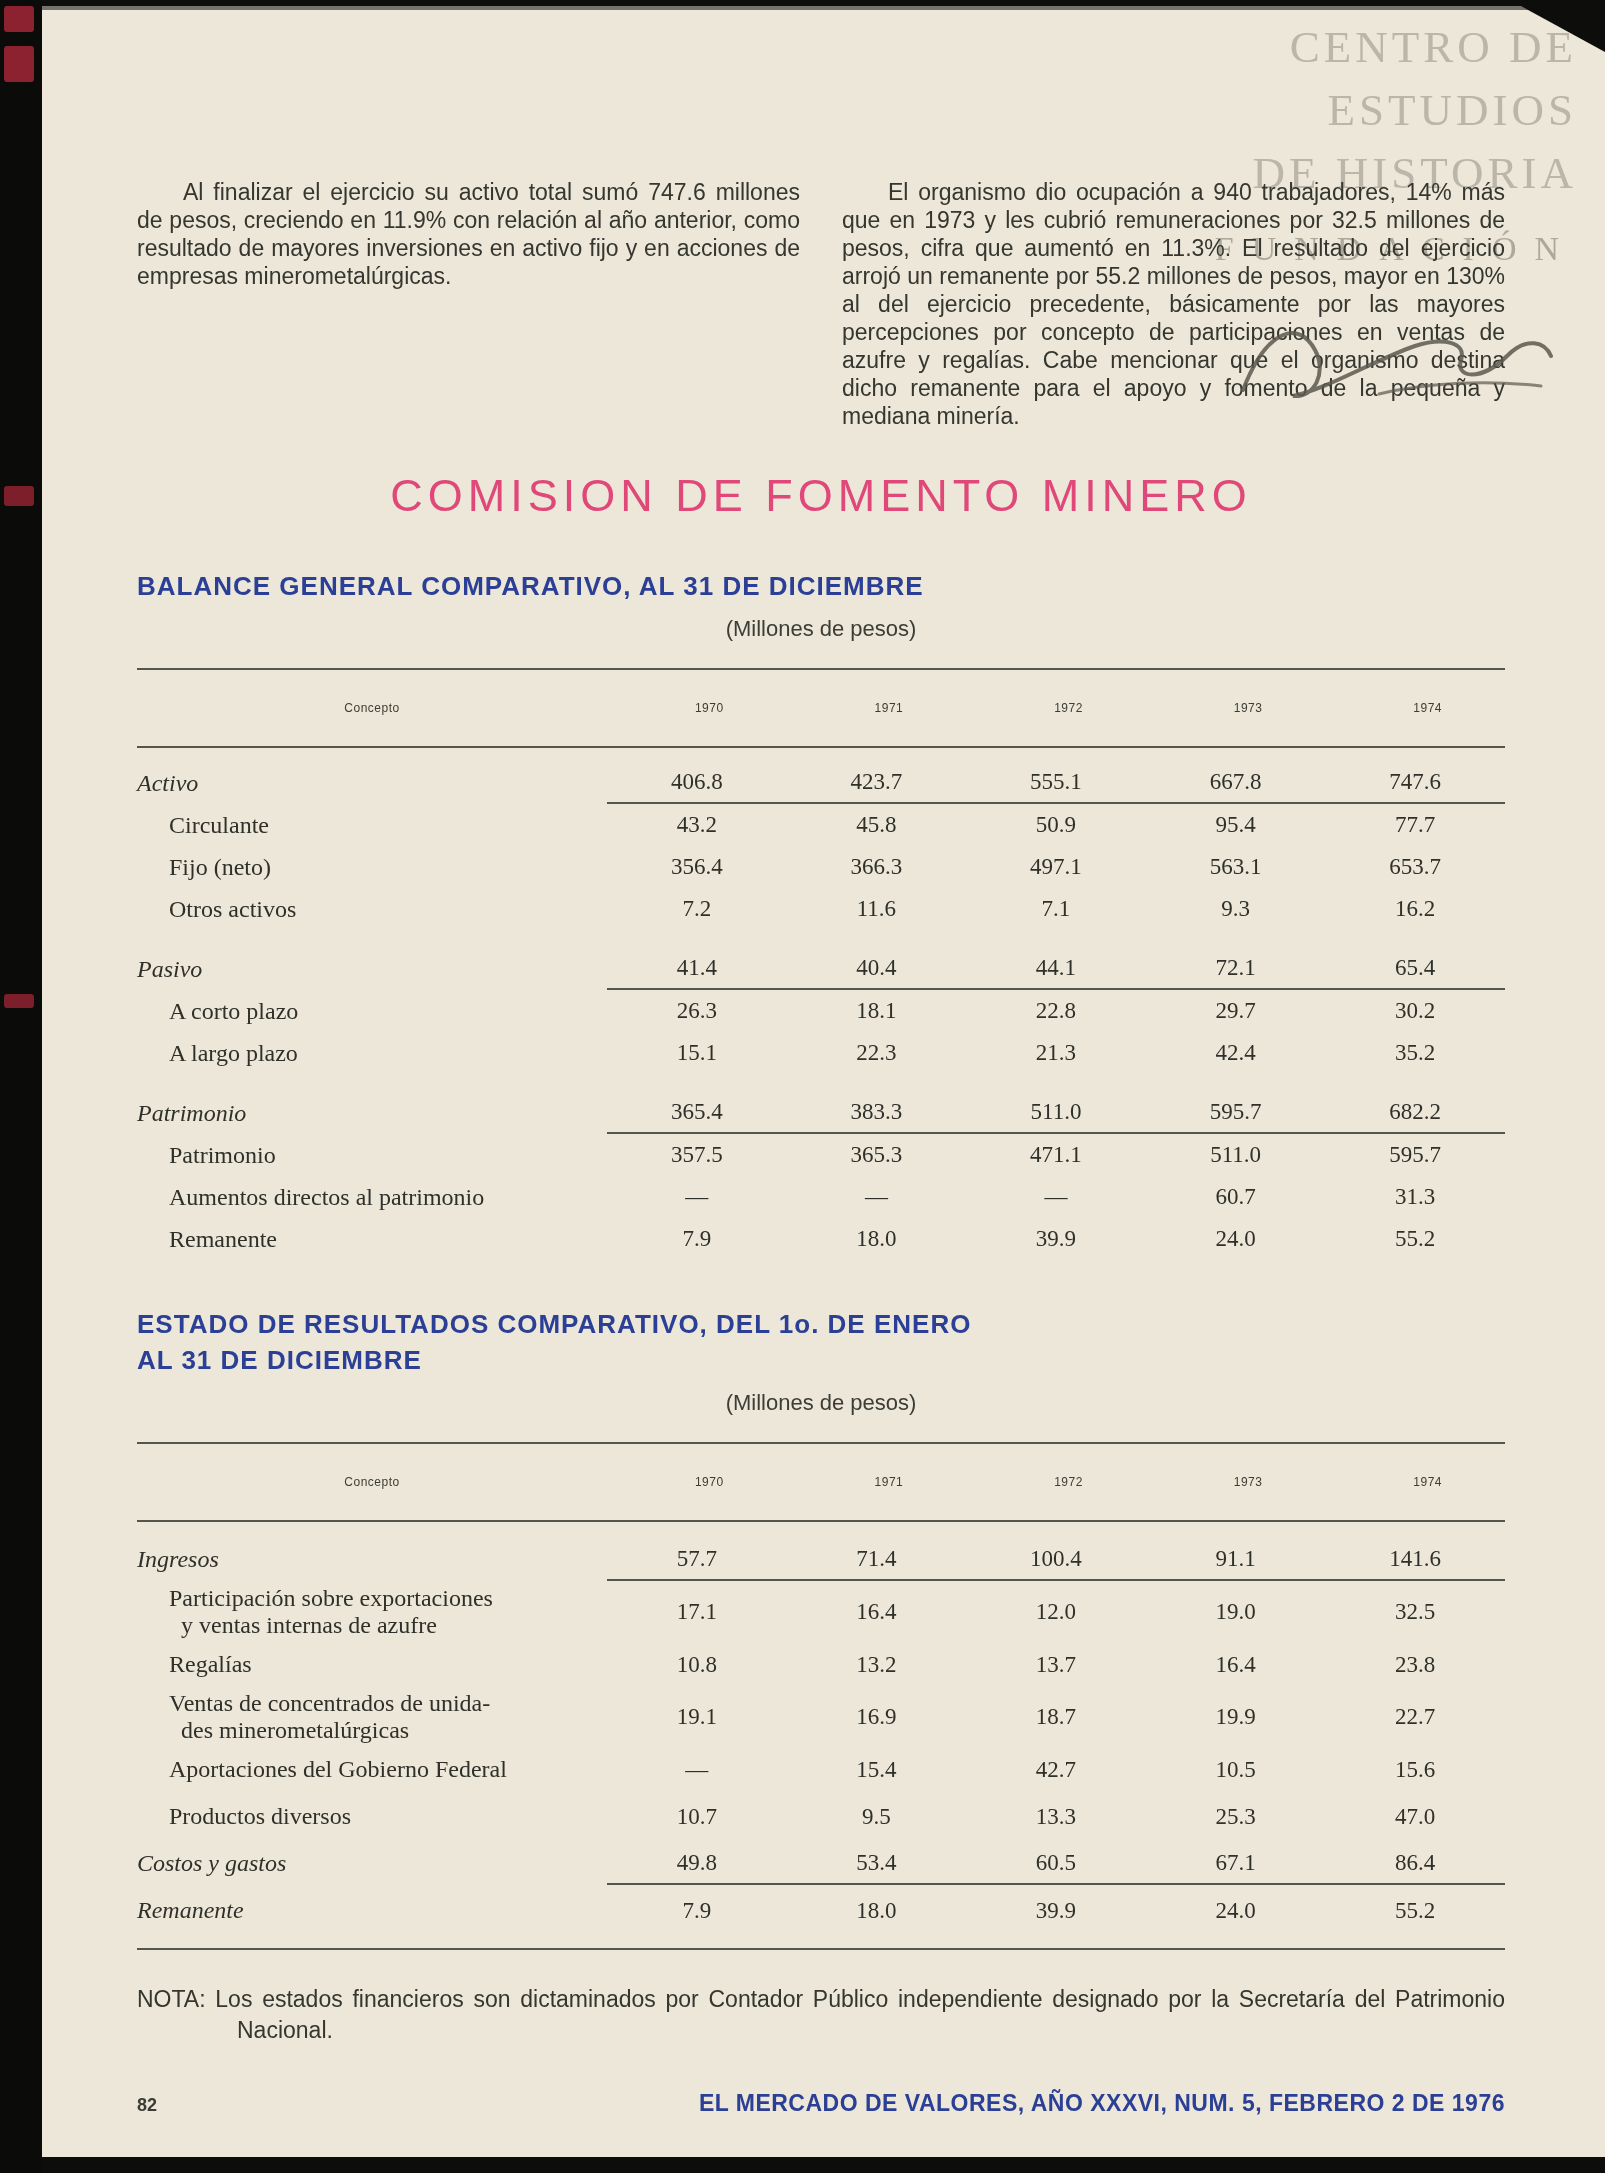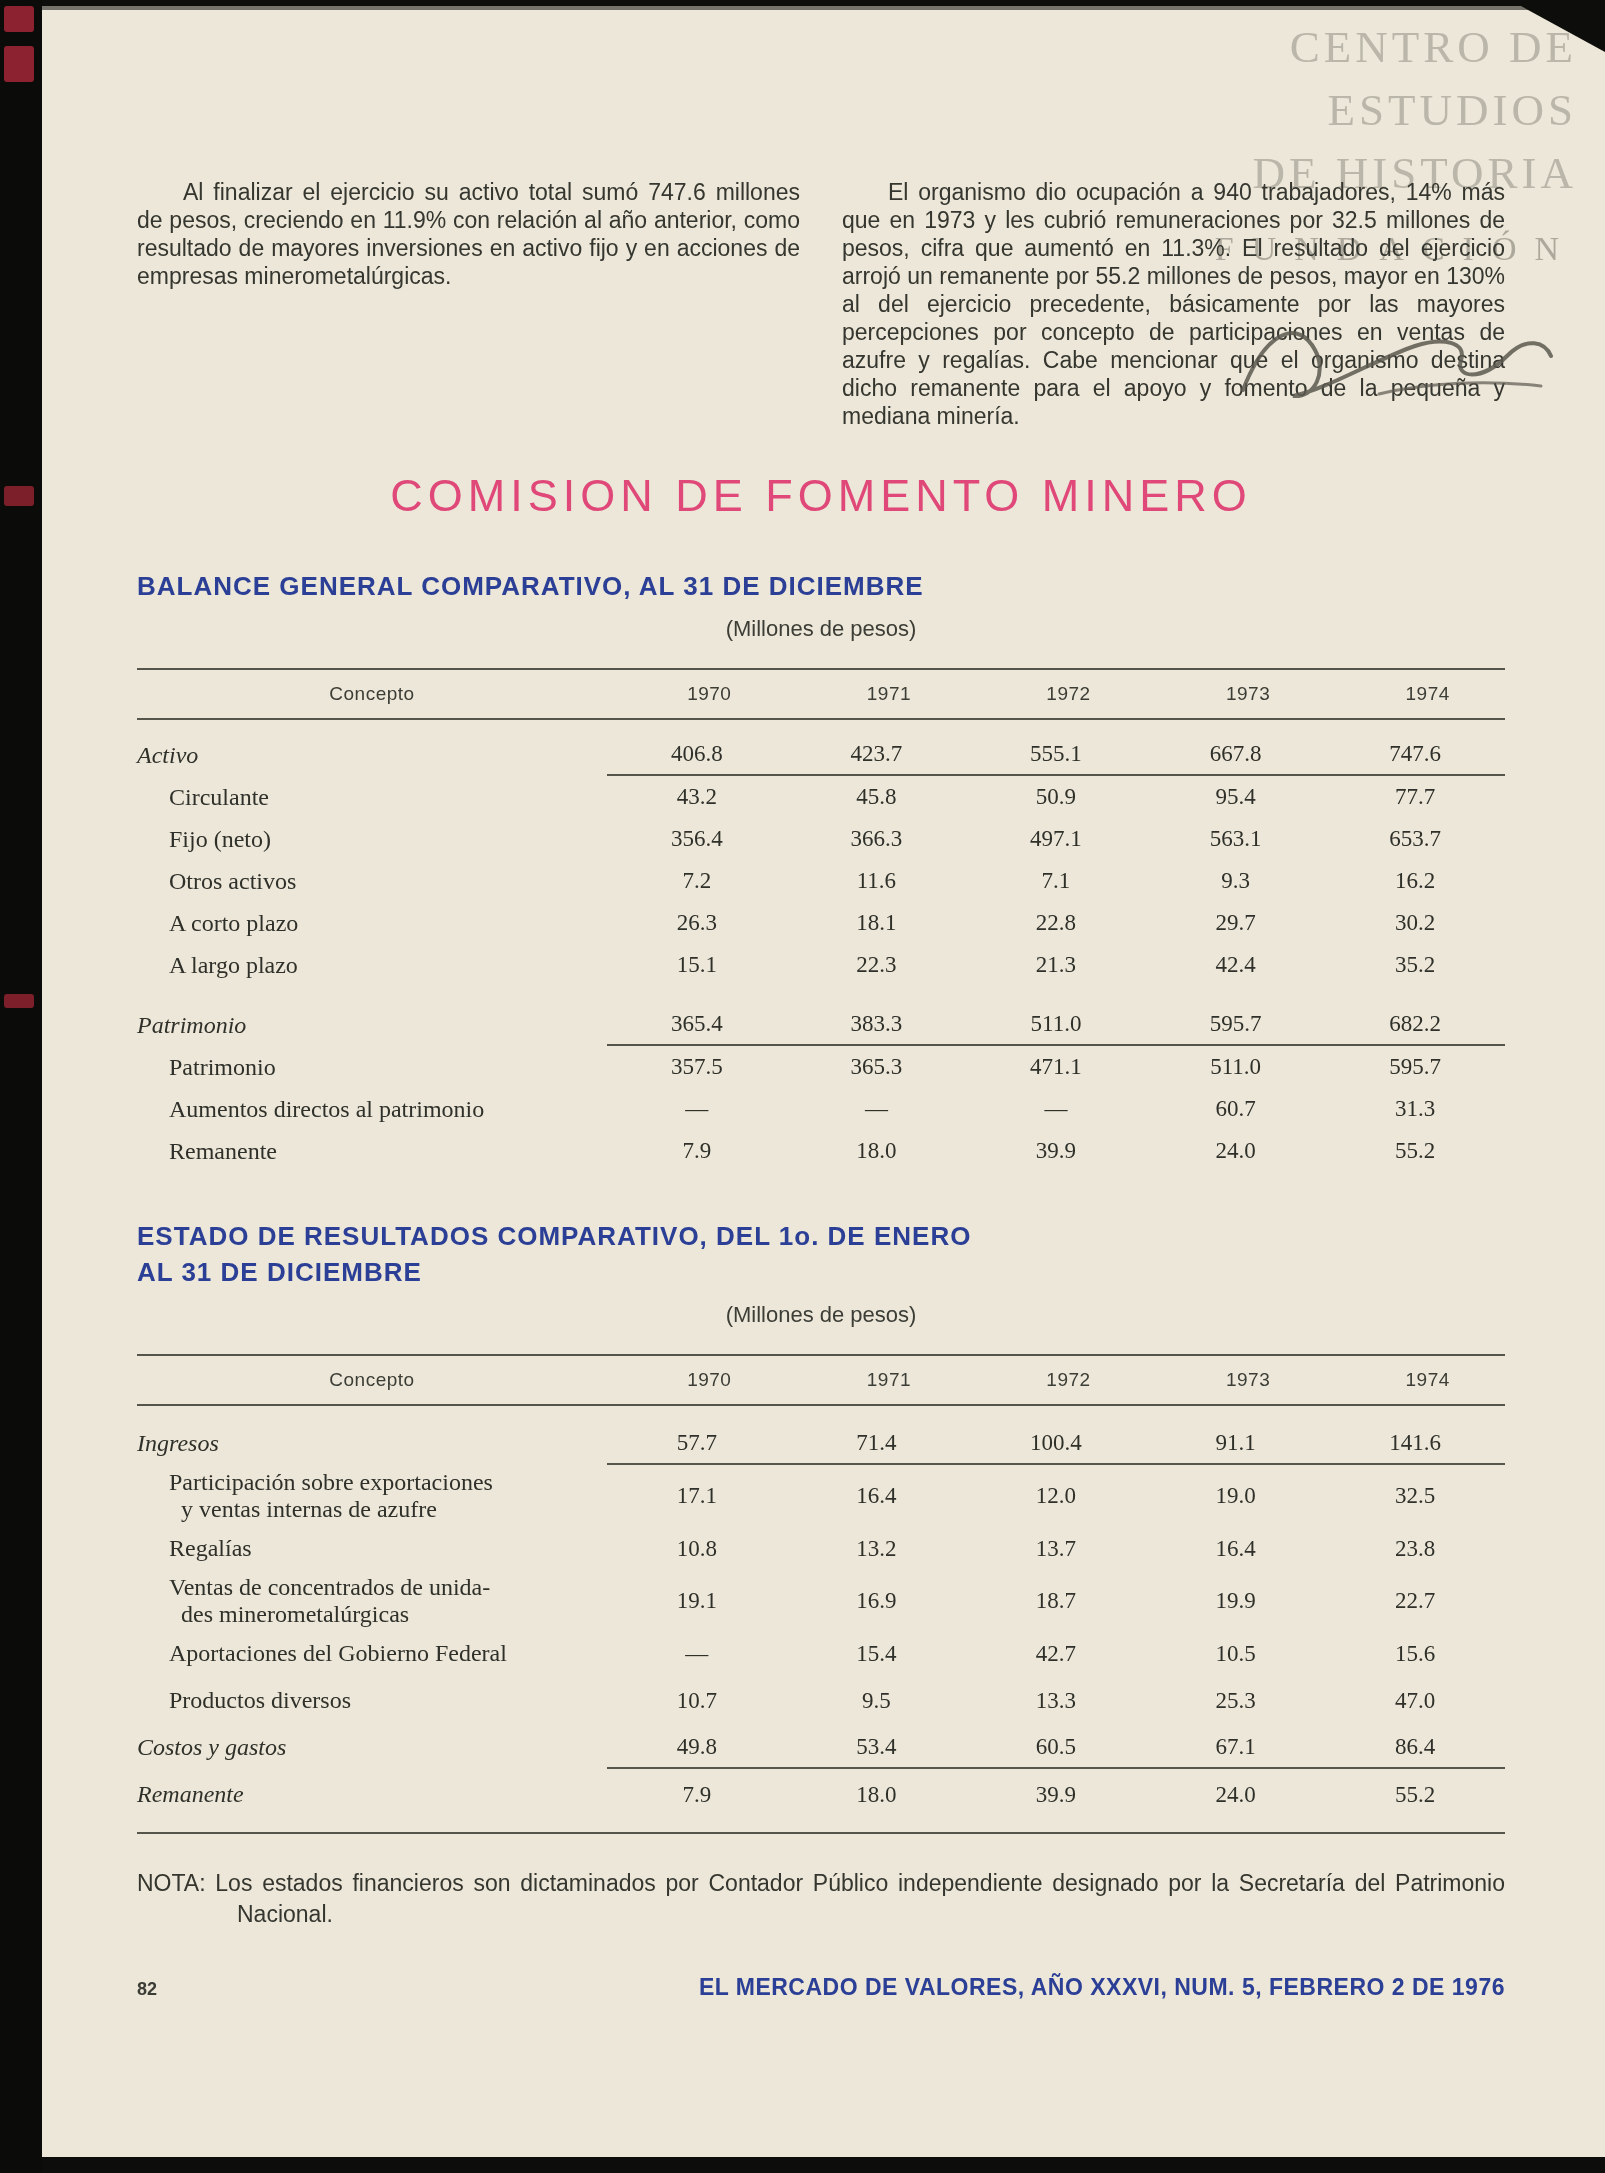--- a/index.html
+++ b/index.html
@@ -36,22 +36,22 @@
   .indent-first { text-indent:46px; }
 
   .main-title { margin-top:40px; text-align:center; color:#df4878;
     font-size:45px; font-weight:normal; letter-spacing:5px; }
 
   .tbl { margin-top:46px; }
   .tbl-title { text-align:left; color:#2b3f96; font-size:26px; letter-spacing:1px;
     font-weight:bold; white-space:pre-line; line-height:36px; }
   .tbl-sub { text-align:center; color:#3c3d36; font-size:22px; margin-top:12px; }
   .tbl-head { display:grid; grid-template-columns:470px repeat(5,1fr); margin-top:26px;
-    border-top:2px solid #55554c; border-bottom:2px solid #55554c; height:52px;
-    align-items:center; color:#3c3d36; font-size:19px;gap:25px; }
+    border-top:2px solid #55554c; border-bottom:2px solid #55554c; height:80px;
+    align-items:center; color:#3c3d36; font-size:12px;gap:25px; }
   .th { text-align:center; letter-spacing:0.5px; }
   .tbl-body { margin-top:14px; color:#2f302a; }
   .row { display:grid; grid-template-columns:470px repeat(5,1fr); min-height:42px;font-family:Liberation Serif, serif; }
   .row .lbl { font-size:24px; display:flex; align-items:center; white-space:pre-line; line-height:27px; }
   .row.ind .lbl { padding-left:32px; }
   .row.grp .lbl { font-style:italic; }
   .row .val { font-size:23px; display:flex; align-items:center; justify-content:center; }
   .row.ruled .val { border-bottom:2px solid #55554c; }
   .row.gap { margin-top:18px; }
   .t2 .row { min-height:47px; padding:2px 0; }
@@ -139,20 +139,28 @@
             <div class="val">563.1</div>
             <div class="val">653.7</div>
           </div>
           <div class="row ind">
             <div class="lbl">Otros activos</div>
             <div class="val">7.2</div>
             <div class="val">11.6</div>
             <div class="val">7.1</div>
             <div class="val">9.3</div>
             <div class="val">16.2</div>
+          </div>
+          <div class="row grp ruled gap">
+            <div class="lbl">Pasivo</div>
+            <div class="val">41.4</div>
+            <div class="val">40.4</div>
+            <div class="val">44.1</div>
+            <div class="val">72.1</div>
+            <div class="val">65.4</div>
           </div>
           <div class="row ind">
             <div class="lbl">A corto plazo</div>
             <div class="val">26.3</div>
             <div class="val">18.1</div>
             <div class="val">22.8</div>
             <div class="val">29.7</div>
             <div class="val">30.2</div>
           </div>
           <div class="row ind">

